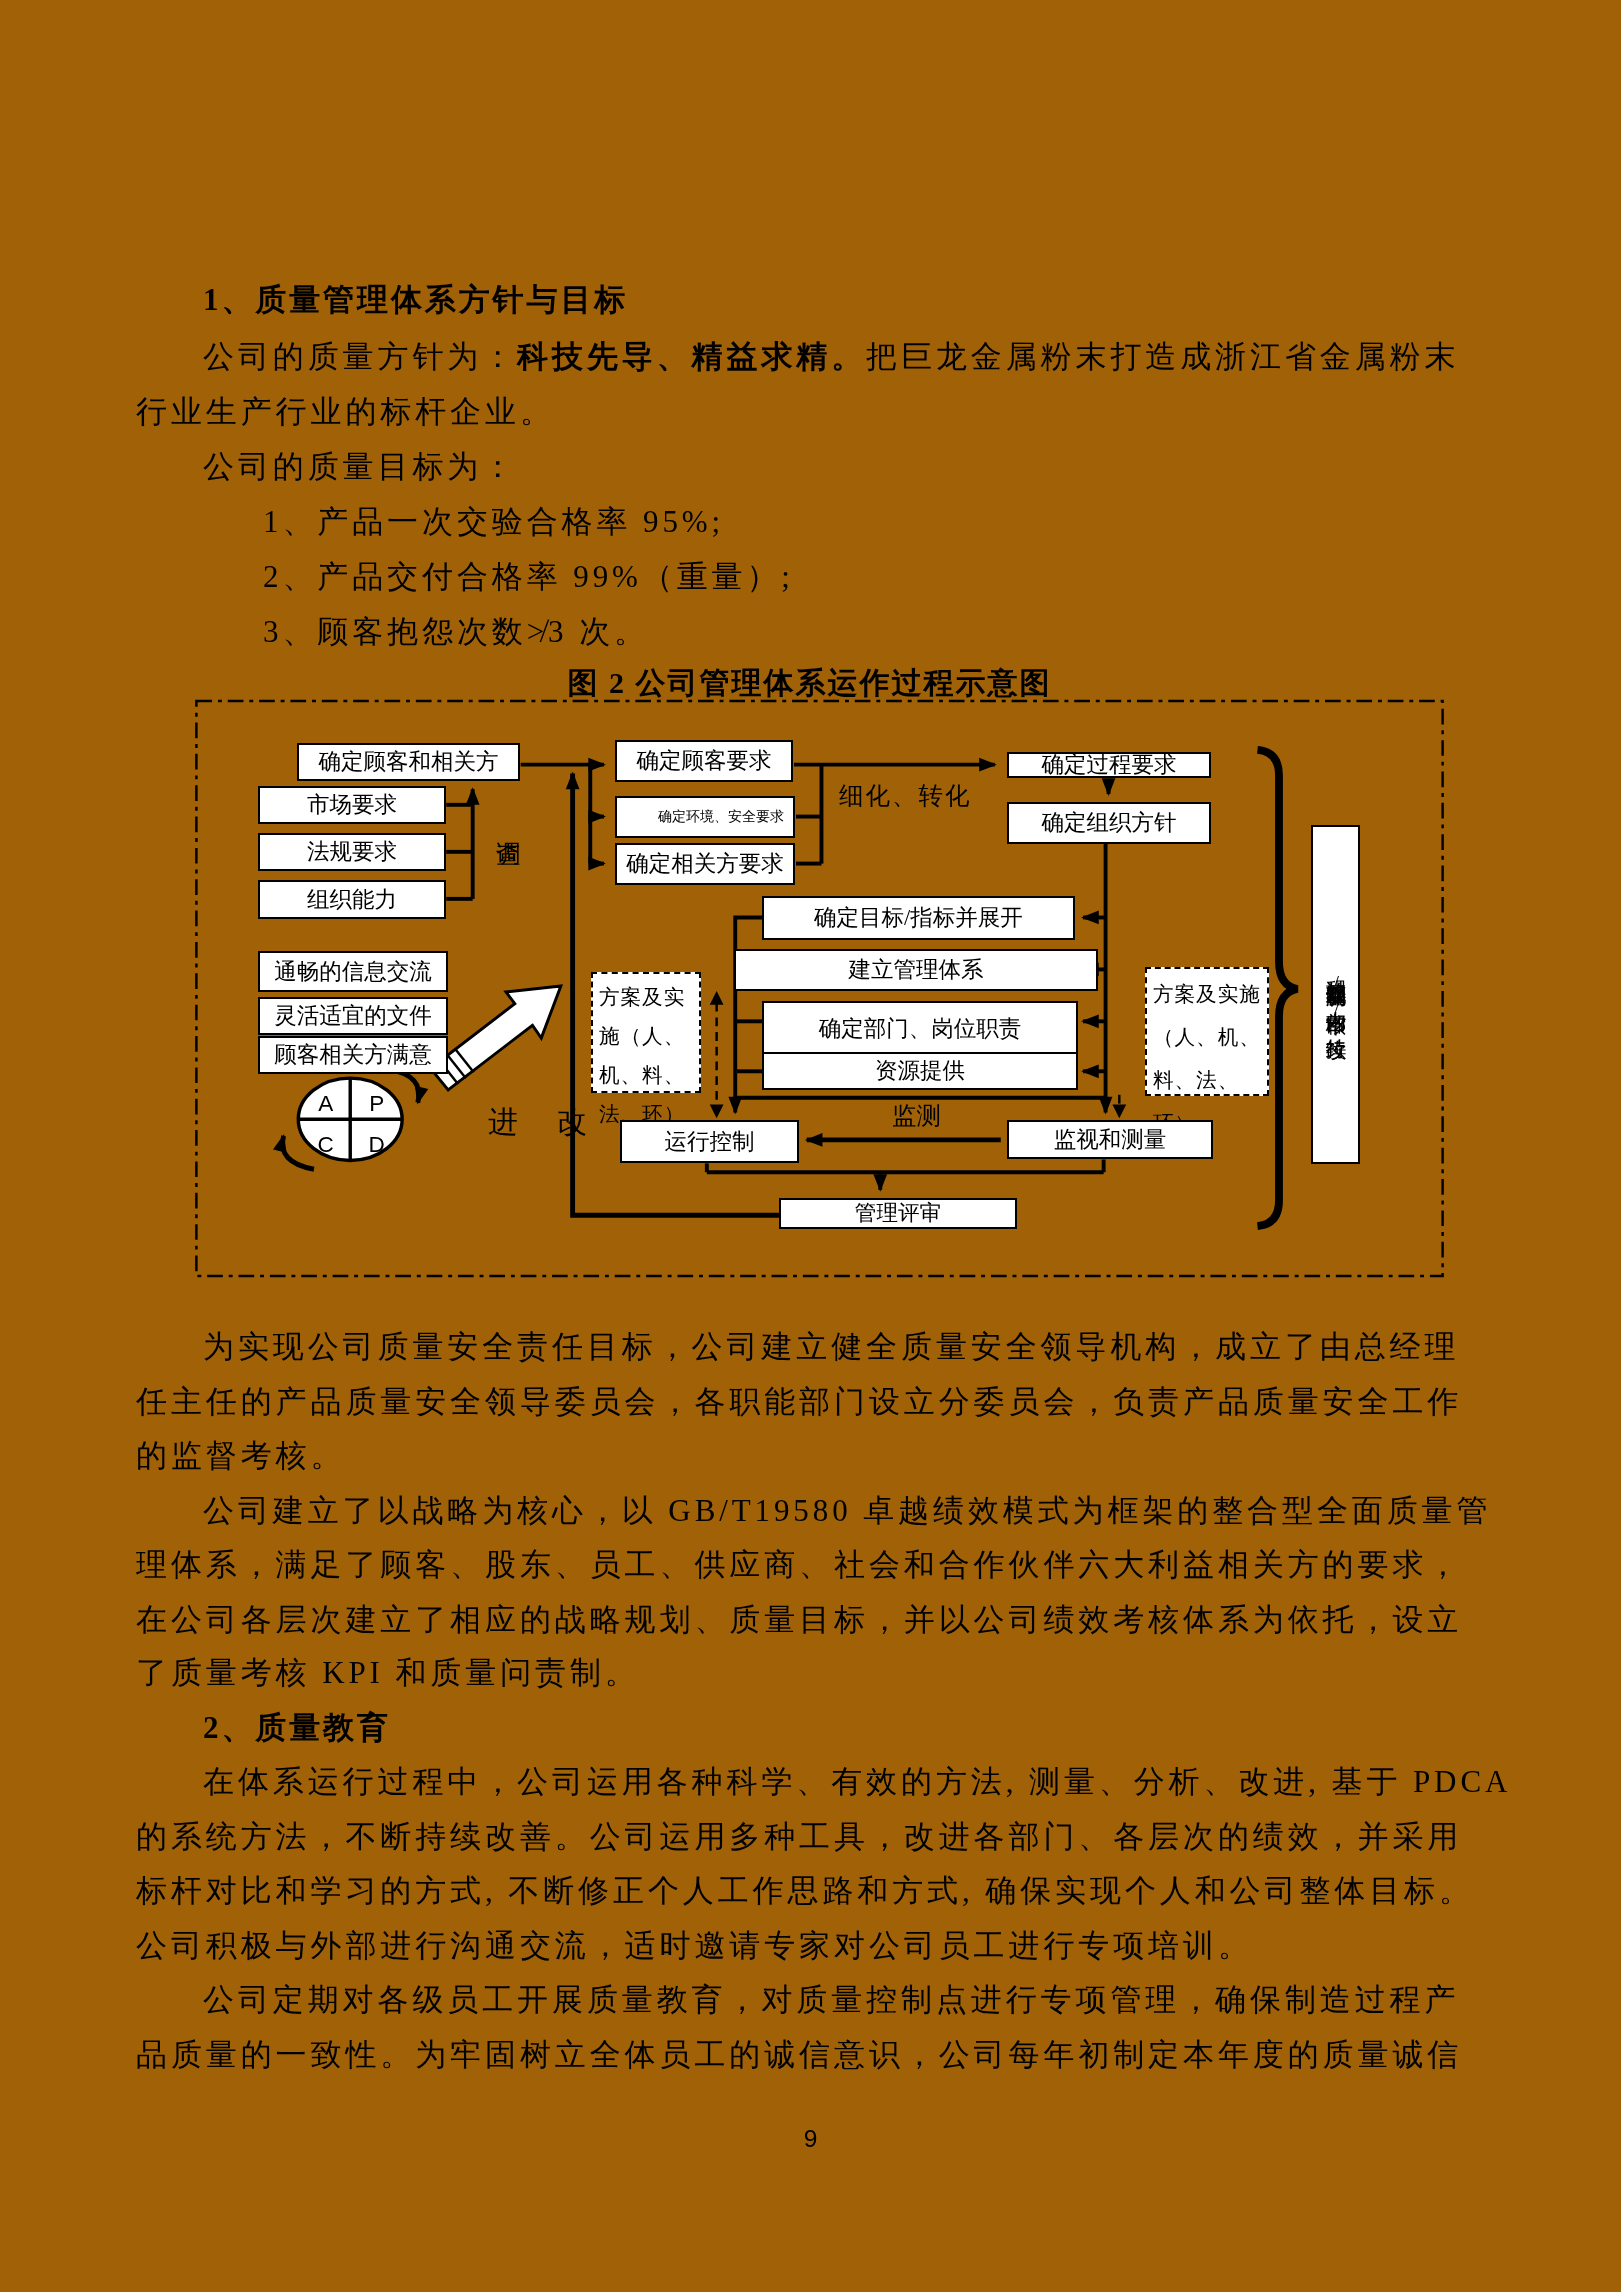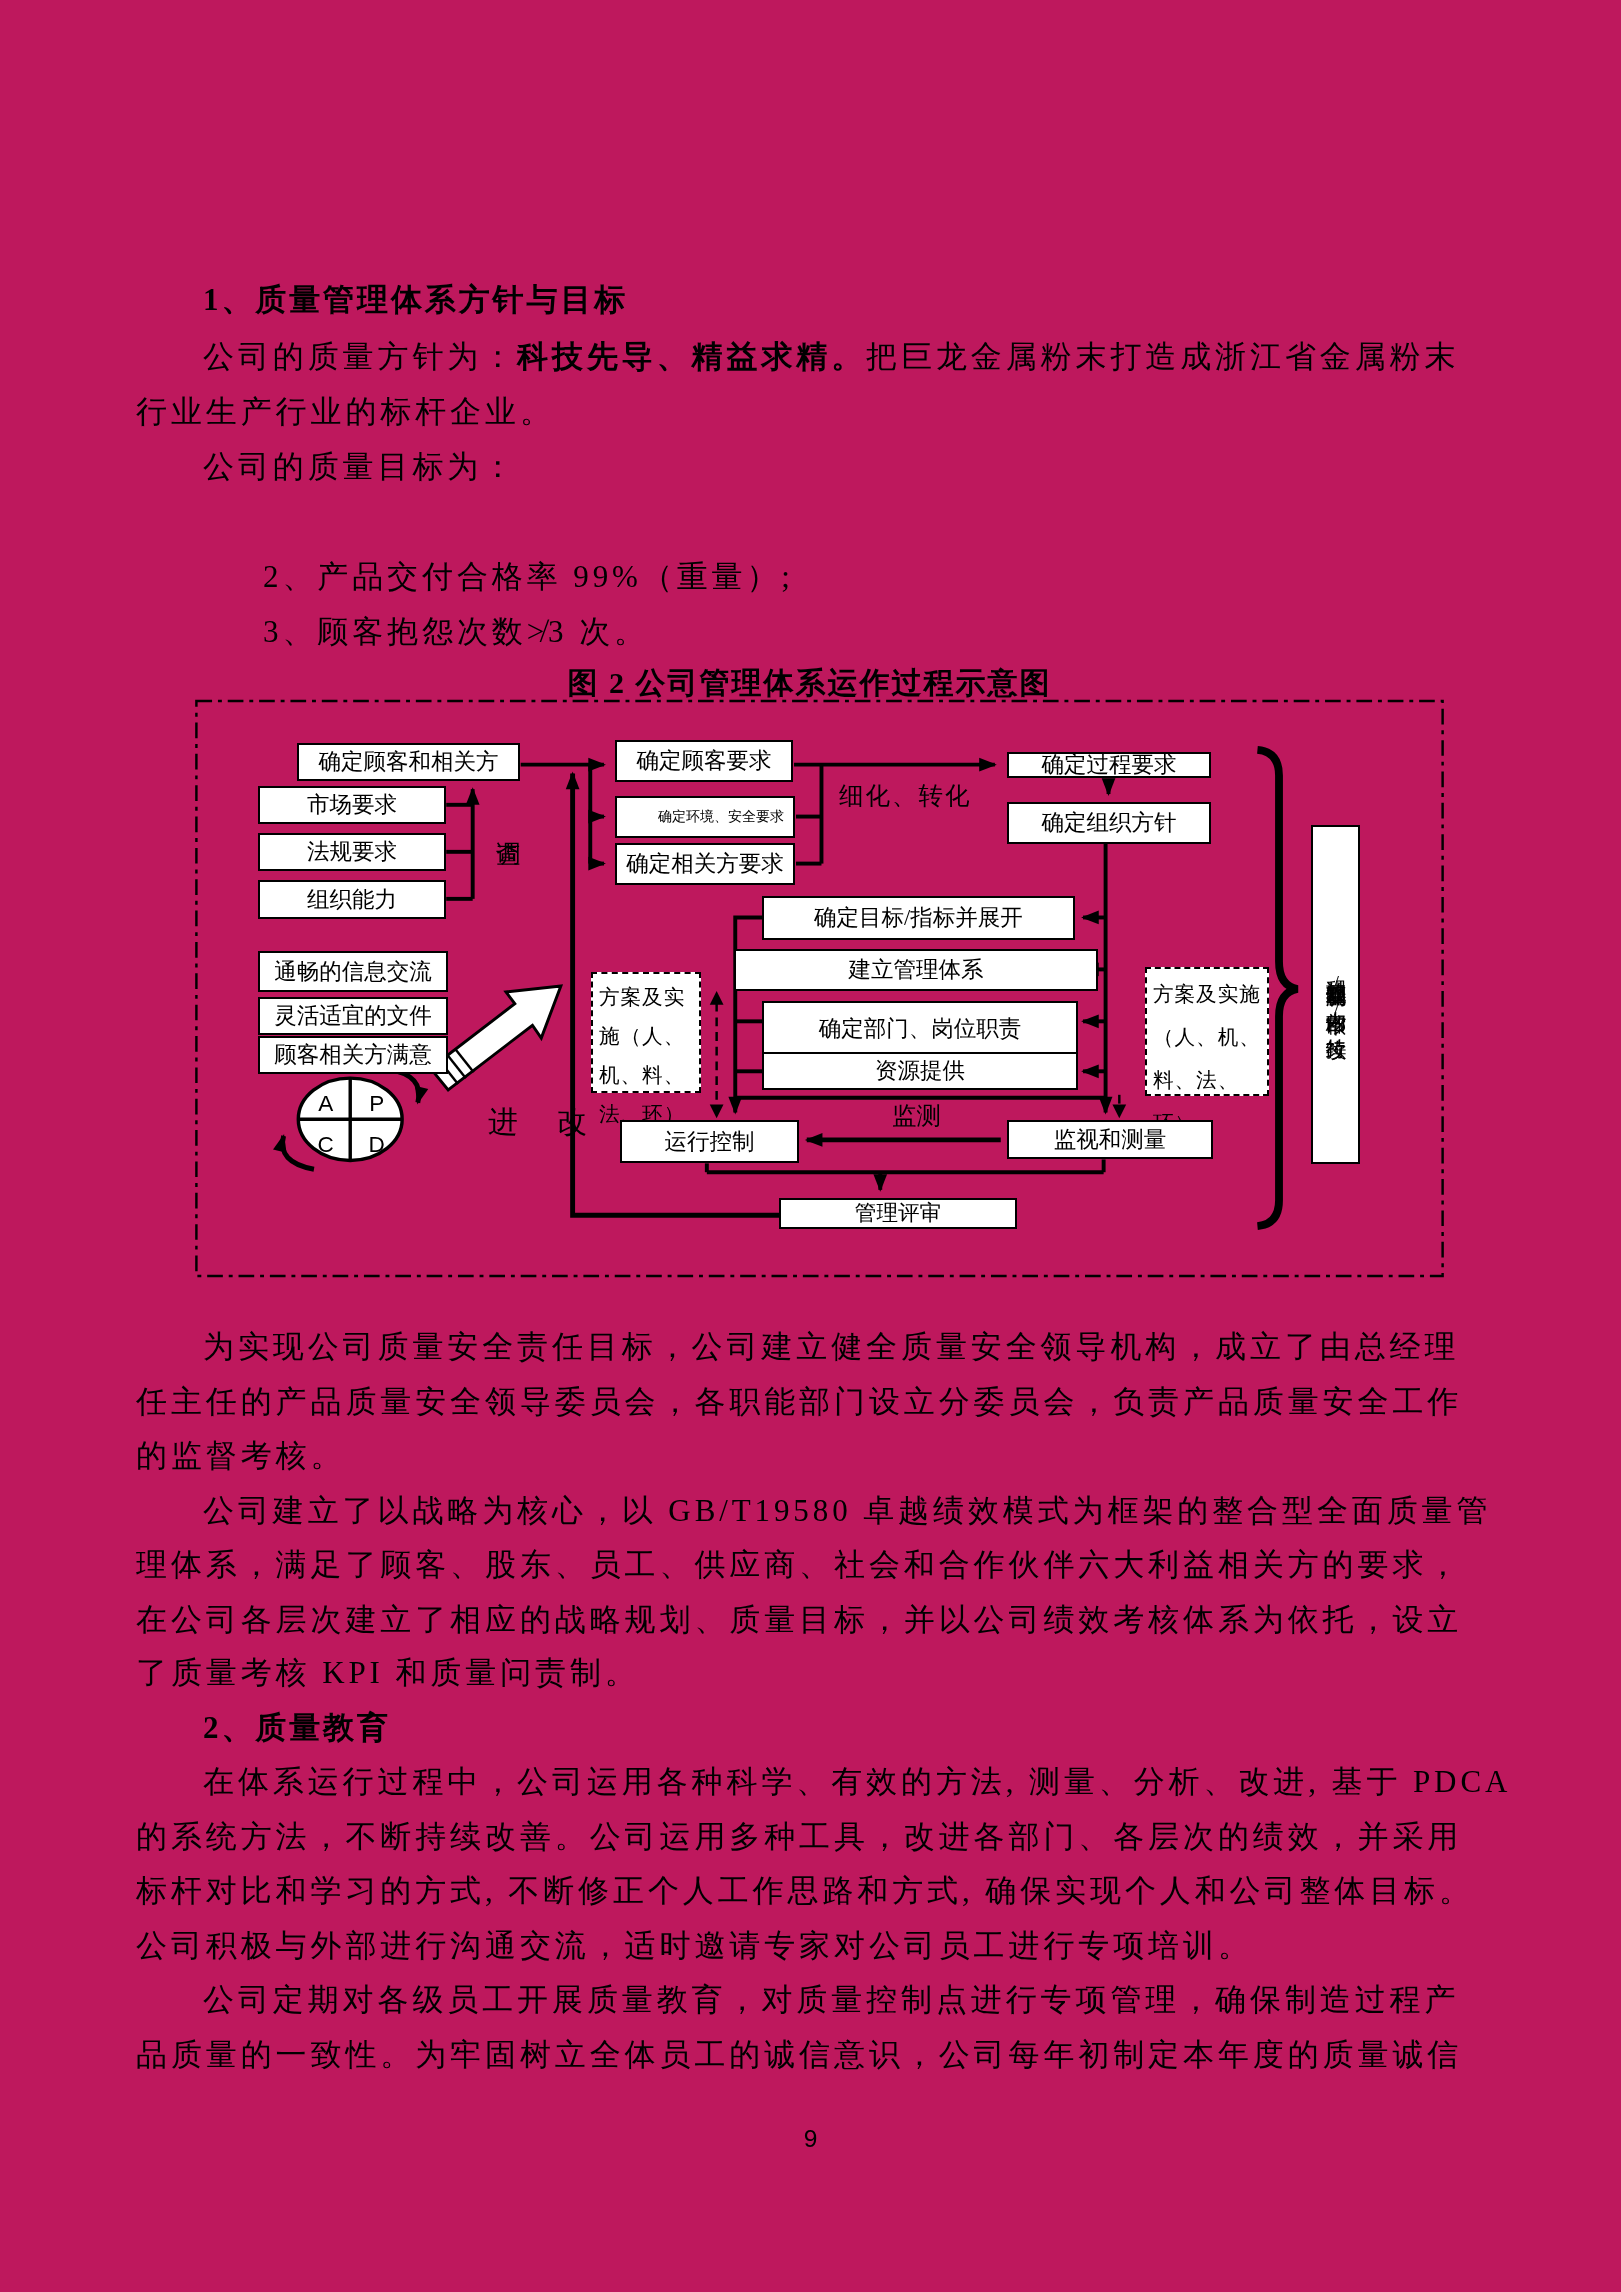--- a/index.html
+++ b/index.html
@@ -1,17 +1,17 @@
 <!DOCTYPE html>
 <html><head>
 <meta charset="utf-8">
 <style>
   html,body{margin:0;padding:0;background:#888;}
   .page{
-    position:relative;width:1621px;height:2293px;background:#be185d;
+    position:relative;width:1621px;height:2293px;background:#a16207;
     font-family:"Liberation Serif","DejaVu Serif",serif;color:#000;overflow:hidden;
   }
   .line{
     position:absolute;left:203px;font-size:31px;letter-spacing:3.9px;
     line-height:35px;white-space:nowrap;
   }
   .noindent{left:136px;}
   .goal-line{left:263px;}
   .h1{font-weight:bold;letter-spacing:2.9px;}
   .b{font-weight:bold;}
@@ -50,20 +50,21 @@
 </style>
 </head>
 <body>
 
 <div class="page">
 
   <div class="line h1" style="top:282px">1、质量管理体系方针与目标</div>
   <div class="line" style="top:339px"><span>公司的质量方针为：</span><span class="b">科技先导、精益求精。</span><span>把巨龙金属粉末打造成浙江省金属粉末</span></div>
   <div class="line noindent" style="top:394px">行业生产行业的标杆企业。</div>
   <div class="line" style="top:449px">公司的质量目标为：</div>
+  <div class="line goal-line" style="top:504px">1、产品一次交验合格率 95%;</div>
   <div class="line goal-line" style="top:559px">2、产品交付合格率 99%（重量）;</div>
   <div class="line goal-line" style="top:614px">3、顾客抱怨次数≯3 次。</div>
 
   <div class="fig-title">图 2 公司管理体系运作过程示意图</div>
 
   <div class="diagram">
     <svg width="1252" height="580" viewBox="0 0 1277 592">
       <defs>
         <marker id="ah" viewBox="0 0 20 16" markerWidth="20" markerHeight="16" refX="17" refY="8" orient="auto" markerUnits="userSpaceOnUse">
           <path d="M1 1 L19 8 L1 15 Z" fill="#000"></path>

